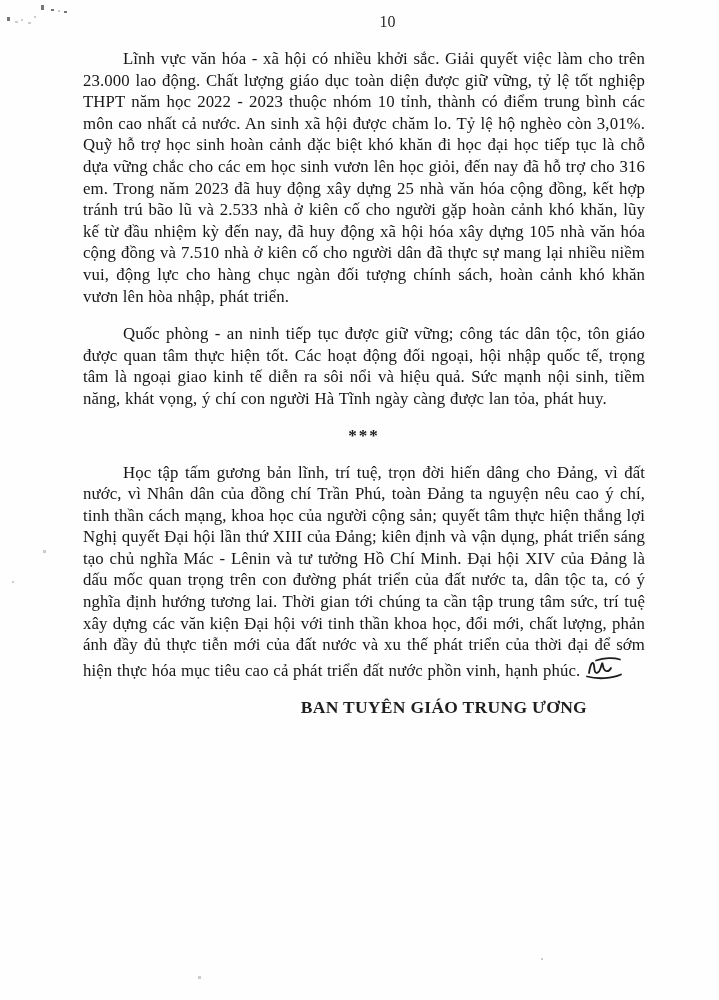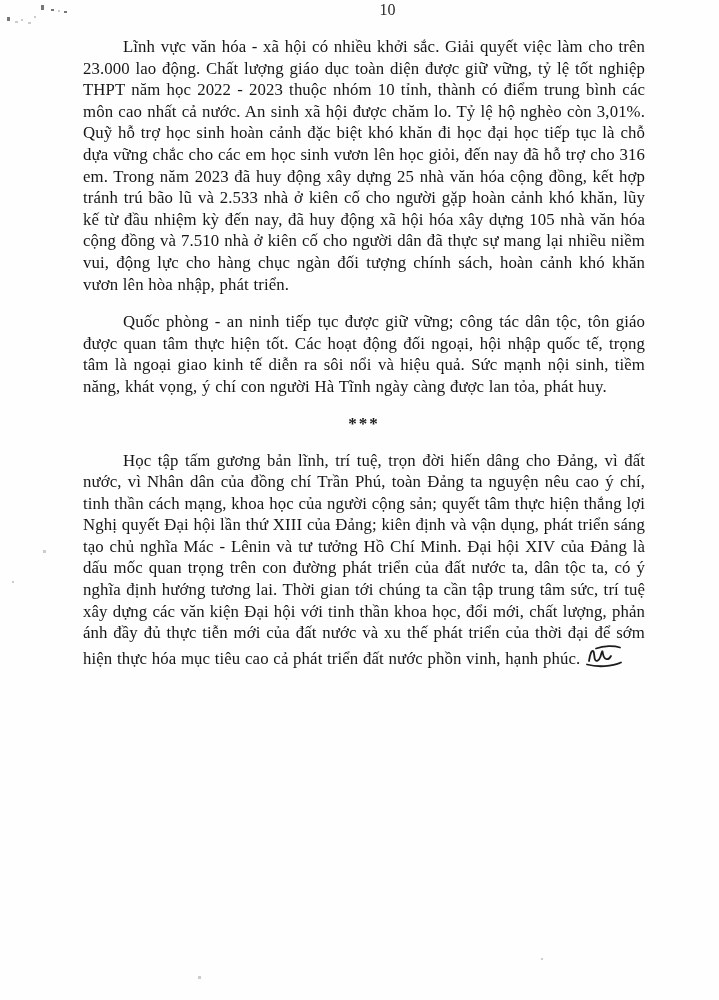--- a/index.html
+++ b/index.html
@@ -9,20 +9,21 @@
   }
   .page {
     position: relative;
     width: 719px;
     height: 1000px;
     background: #fefefe;
     font-family: "Liberation Serif", "DejaVu Serif", serif;
     color: #161616;
     overflow: hidden;
     box-sizing: border-box;
+    padding-top: 12px;
   }
   .page-number {
     position: relative;
     left: 28px;
     text-align: center;
     font-size: 16px;
     line-height: 20px;
     color: #2a2a2a;
   }
   .content {
@@ -110,15 +111,16 @@
     <p class="para">Quốc phòng - an ninh tiếp tục được giữ vững; công tác dân tộc, tôn giáo được quan tâm thực hiện tốt. Các hoạt động đối ngoại, hội nhập quốc tế, trọng tâm là ngoại giao kinh tế diễn ra sôi nổi và hiệu quả. Sức mạnh nội sinh, tiềm năng, khát vọng, ý chí con người Hà Tĩnh ngày càng được lan tỏa, phát huy.</p>
 
     <div class="separator">***</div>
 
     <p class="para"><span>Học tập tấm gương bản lĩnh, trí tuệ, trọn đời hiến dâng cho Đảng, vì đất nước, vì Nhân dân của đồng chí Trần Phú, toàn Đảng ta nguyện nêu cao ý chí, tinh thần cách mạng, khoa học của người cộng sản; quyết tâm thực hiện thắng lợi Nghị quyết Đại hội lần thứ XIII của Đảng; kiên định và vận dụng, phát triển sáng tạo chủ nghĩa Mác - Lênin và tư tưởng Hồ Chí Minh. Đại hội XIV của Đảng là dấu mốc quan trọng trên con đường phát triển của đất nước ta, dân tộc ta, có ý nghĩa định hướng tương lai. Thời gian tới chúng ta cần tập trung tâm sức, trí tuệ xây dựng các văn kiện Đại hội với tinh thần khoa học, đổi mới, chất lượng, phản ánh đầy đủ thực tiễn mới của đất nước và xu thế phát triển của thời đại để sớm hiện thực hóa mục tiêu cao cả phát triển đất nước phồn vinh, hạnh phúc.</span><span class="paraph"><svg width="40" height="24" viewBox="0 0 40 24" fill="none">
         <path d="M5 17 C6 10, 8 5, 9.5 7.5 C10.5 9.5, 10 13, 11 15.5 C12 18, 15 17, 16.5 12.5 C17.5 9.5, 18 6.5, 18.5 7.5 C19 9.5, 19 14, 22 15 C24 15.6, 26 14, 27 12" stroke="#1c1c1c" stroke-width="1.8" stroke-linecap="round"></path>
         <path d="M12 4.5 C20 1.5, 30 1.5, 36 3.5" stroke="#1c1c1c" stroke-width="1.8" stroke-linecap="round"></path>
         <path d="M3 20.5 C14 23.5, 28 22.5, 37 18.5" stroke="#1c1c1c" stroke-width="1.8" stroke-linecap="round"></path>
       </svg></span></p>
 
+    <div class="closing-line">BAN TUYÊN GIÁO TRUNG ƯƠNG</div>
   </div>
 
 </div>
 
 </body></html>

